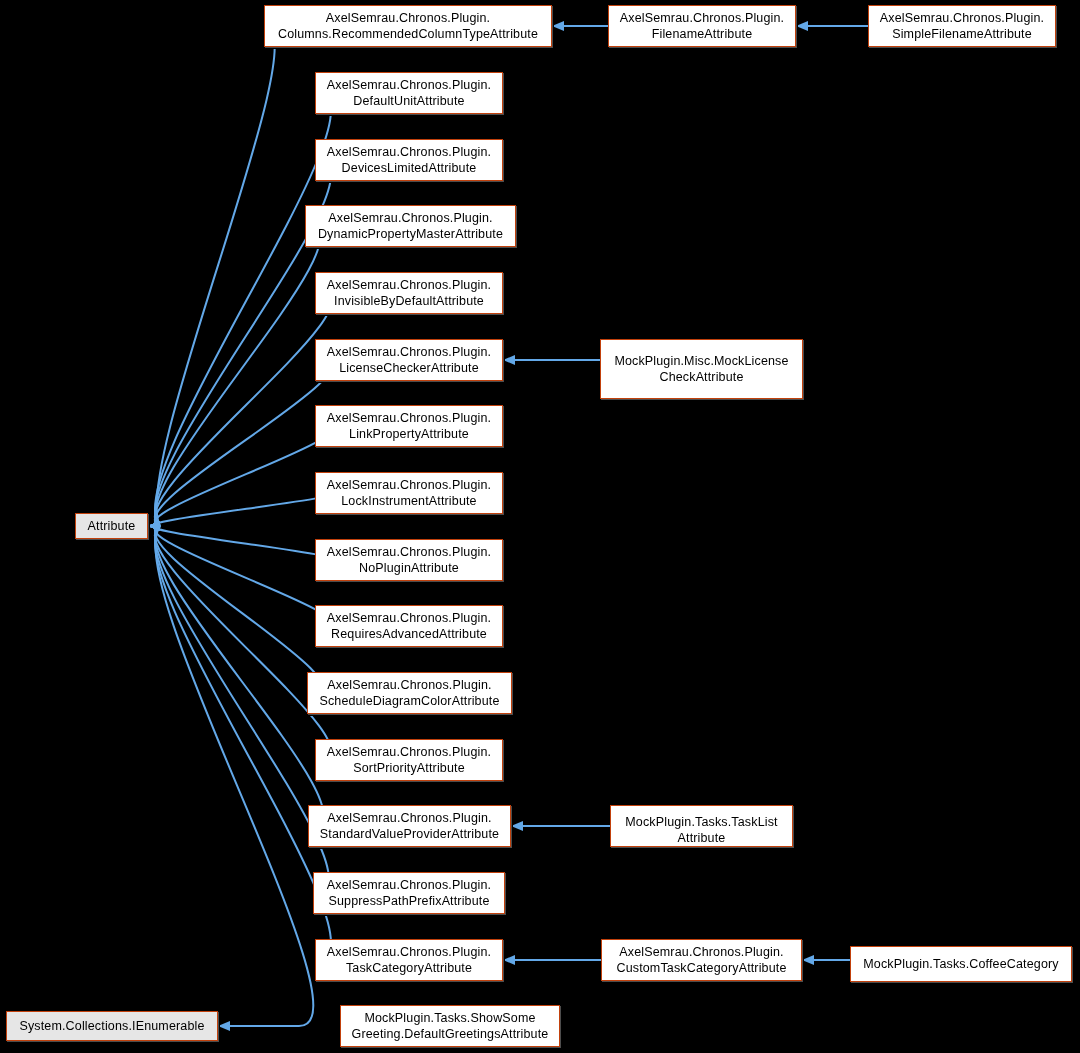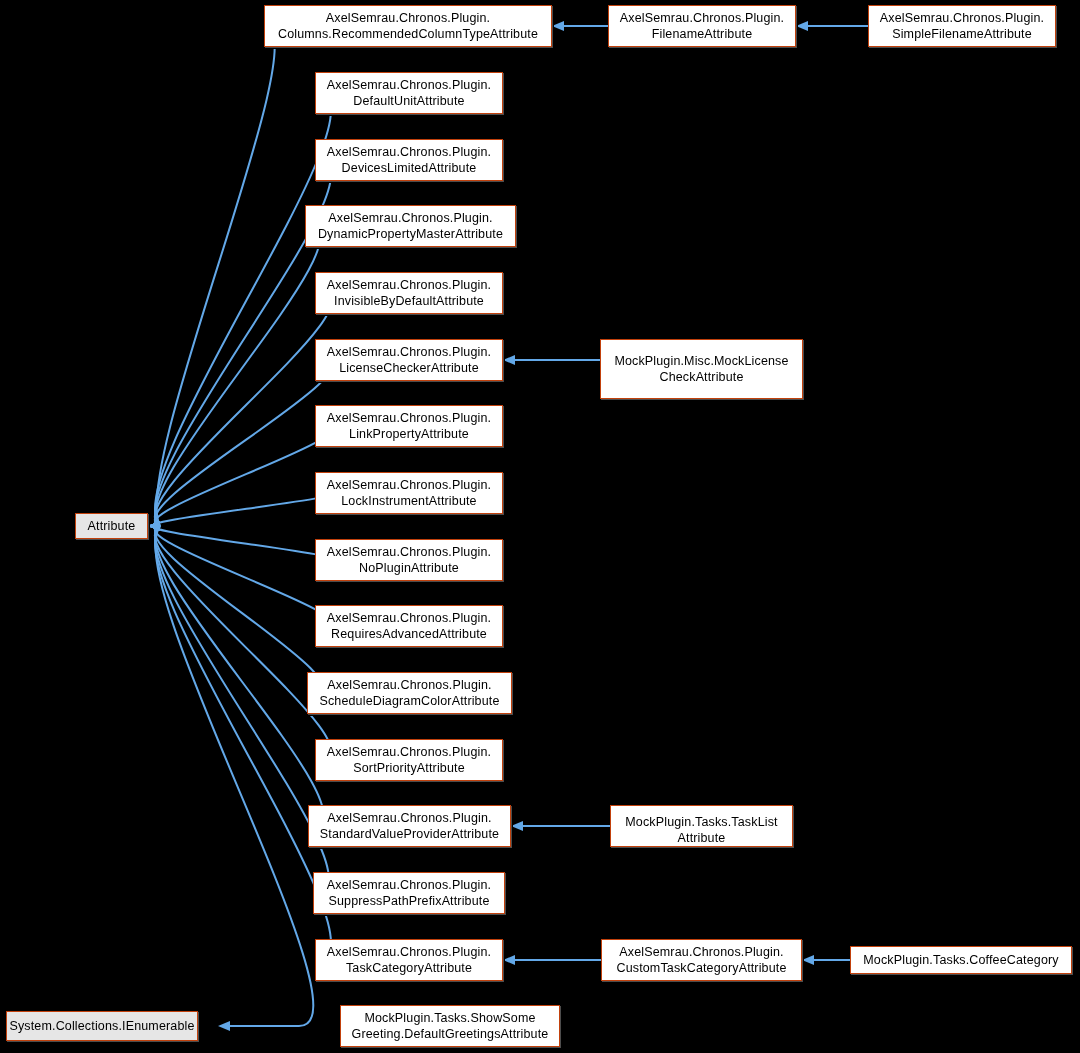--- a/index.html
+++ b/index.html
@@ -139,21 +139,21 @@
         <path d="M 601 960 L 515 960" fill="none" stroke="#63a8e8" stroke-width="2"></path>
         <polygon points="503,960 515,955 515,965" fill="#63a8e8"></polygon>
       </g>
       <g>
         <path d="M 850 960 L 814 960" fill="none" stroke="#63a8e8" stroke-width="2"></path>
         <polygon points="802,960 814,955 814,965" fill="#63a8e8"></polygon>
       </g>
     </svg>
   <div id="node-layer">
       <div class="node-box root-node" style="left: 75px; top: 513px; width: 73px; height: 26px;"><span class="node-label">Attribute</span></div>
-      <div class="node-box root-node" style="left: 6px; top: 1011px; width: 192px; height: 30px;"><span class="node-label">System.Collections.IEnumerable</span></div>
+      <div class="node-box root-node" style="left: 6px; top: 1011px; width: 212px; height: 30px;"><span class="node-label">System.Collections.IEnumerable</span></div>
       <div class="node-box" style="left: 264px; top: 5px; width: 288px; height: 42px;"><span class="node-label">AxelSemrau.Chronos.Plugin.
 Columns.RecommendedColumnTypeAttribute</span></div>
       <div class="node-box" style="left: 315px; top: 72px; width: 188px; height: 42px;"><span class="node-label">AxelSemrau.Chronos.Plugin.
 DefaultUnitAttribute</span></div>
       <div class="node-box" style="left: 315px; top: 139px; width: 188px; height: 42px;"><span class="node-label">AxelSemrau.Chronos.Plugin.
 DevicesLimitedAttribute</span></div>
       <div class="node-box" style="left: 305px; top: 205px; width: 211px; height: 42px;"><span class="node-label">AxelSemrau.Chronos.Plugin.
 DynamicPropertyMasterAttribute</span></div>
       <div class="node-box" style="left: 315px; top: 272px; width: 188px; height: 42px;"><span class="node-label">AxelSemrau.Chronos.Plugin.
 InvisibleByDefaultAttribute</span></div>
@@ -182,15 +182,15 @@
       <div class="node-box" style="left: 608px; top: 5px; width: 188px; height: 42px;"><span class="node-label">AxelSemrau.Chronos.Plugin.
 FilenameAttribute</span></div>
       <div class="node-box" style="left: 868px; top: 5px; width: 188px; height: 42px;"><span class="node-label">AxelSemrau.Chronos.Plugin.
 SimpleFilenameAttribute</span></div>
       <div class="node-box" style="left: 600px; top: 339px; width: 203px; height: 60px;"><span class="node-label">MockPlugin.Misc.MockLicense
 CheckAttribute</span></div>
       <div class="node-box" style="left: 610px; top: 805px; width: 183px; height: 42px; align-items: flex-end;"><span class="node-label">MockPlugin.Tasks.TaskList
 Attribute</span></div>
       <div class="node-box" style="left: 601px; top: 939px; width: 201px; height: 42px;"><span class="node-label">AxelSemrau.Chronos.Plugin.
 CustomTaskCategoryAttribute</span></div>
-      <div class="node-box" style="left: 850px; top: 946px; width: 222px; height: 28px;"><span class="node-label">MockPlugin.Tasks.CoffeeCategory</span></div>
+      <div class="node-box" style="left: 850px; top: 946px; width: 222px; height: 36px;"><span class="node-label">MockPlugin.Tasks.CoffeeCategory</span></div>
     </div>
 </div>
 
 </body></html>

